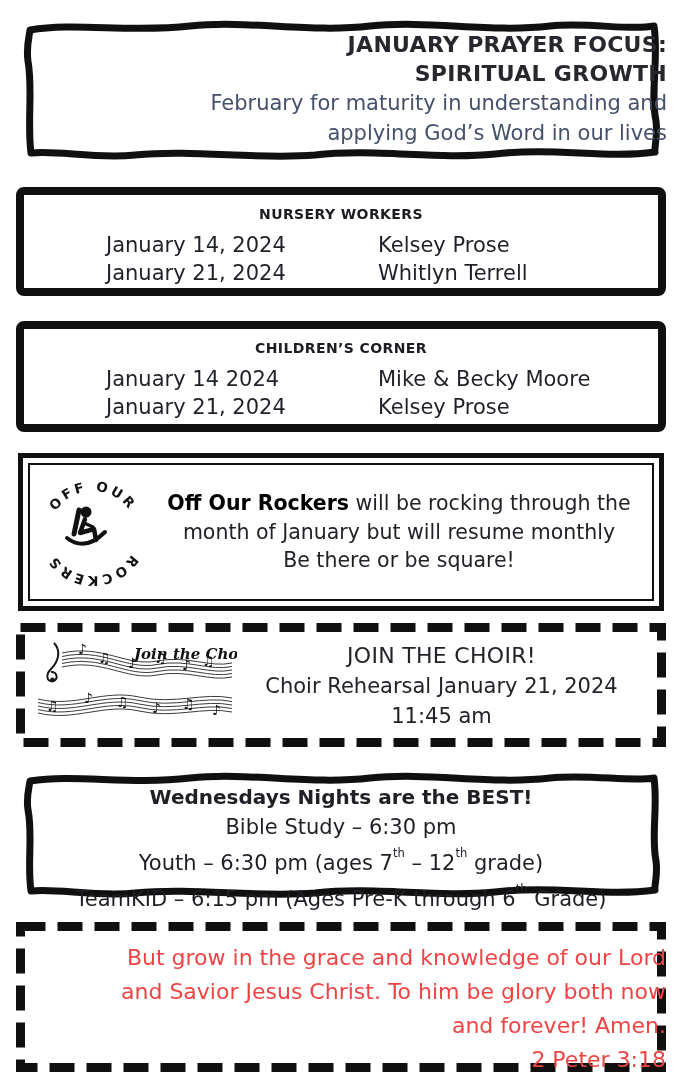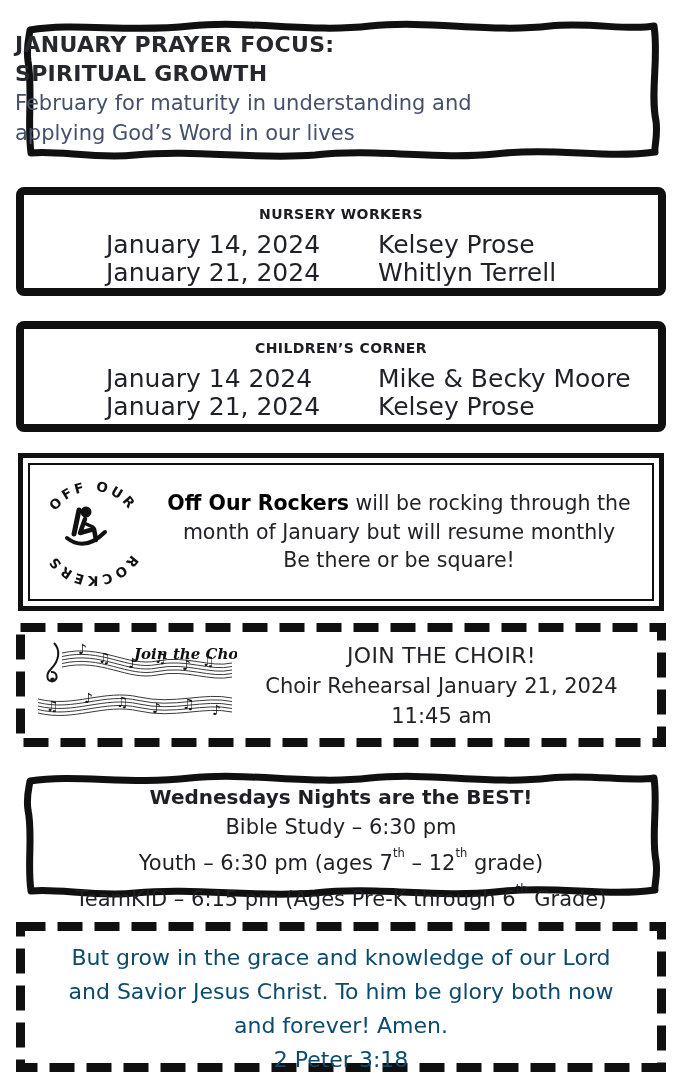--- a/index.html
+++ b/index.html
@@ -14,32 +14,32 @@
   .box { position: absolute; }
   .border-svg {
     position: absolute; inset: 0;
     width: 100%; height: 100%;
     pointer-events: none;
   }
   .content { position: relative; z-index: 1; }
 
   
   .box-prayer { left: 15px; top: 13px; width: 652px; height: 154px; }
-  .box-prayer .content { padding-top: 17px; text-align: left; }
+  .box-prayer .content { padding-top: 17px; text-align: right; }
   .prayer-title { font-size: 22px; font-weight: bold; line-height: 29px; color: #27272e; letter-spacing: 0.3px; }
   .prayer-sub { font-size: 21px; line-height: 30px; color: #45516b; }
   .prayer-sub:first-of-type { margin-top: 4px; }
 
   
   .box-nursery { left: 16px; top: 187px; width: 650px; height: 109px; }
   .box-children { left: 16px; top: 321px; width: 650px; height: 111px; }
   .rota .content { padding-top: 14px; }
   .rota-title { text-align: center; font-size: 14px; font-weight: bold; letter-spacing: 0.4px; line-height: 26px; color: #1c1c22; }
   .rota-rows { margin-top: 4px; padding-left: 90px; }
-  .rota-row { display: grid; grid-template-columns: 272px 1fr; font-size: 25px; line-height: 28px; color: #1f2128; }
+  .rota-row { display: grid; grid-template-columns: 272px 1fr; font-size: 21px; line-height: 28px; color: #1f2128; }
 
   
   .box-rockers { left: 18px; top: 453px; width: 646px; height: 158px; }
   .box-rockers .content { display: flex; align-items: center; height: 100%; }
   .rockers-logo { flex: 0 0 auto; margin-left: 20px; }
   .rockers-text { flex: 1 1 auto; text-align: center; font-size: 20.5px; line-height: 28.5px; color: #222228; padding: 0 18px 0 4px; }
   .rockers-text b { color: #000000; }
 
   
   .box-choir { left: 16px; top: 623px; width: 650px; height: 124px; }
@@ -51,21 +51,21 @@
 
   
   .box-wed { left: 15px; top: 766px; width: 652px; height: 138px; }
   .box-wed .content { padding-top: 16px; text-align: center; color: #1f2026; }
   .wed-title { font-size: 20px; font-weight: bold; line-height: 30px; }
   .wed-line { font-size: 21px; line-height: 31px; }
   sup { font-size: 0.55em; position: relative; top: -0.45em; }
 
   
   .box-verse { left: 16px; top: 922px; width: 650px; height: 150px; }
-  .box-verse .content { padding-top: 19px; text-align: center; color: #0c4a6e; }
+  .box-verse .content { padding-top: 19px; text-align: right; color: #ef4444; }
   .verse-line { font-size: 22px; line-height: 34px; }
 </style>
 </head>
 <body>
 
 <div class="box box-prayer">
   <svg class="border-svg" viewBox="0 0 652 154" preserveAspectRatio="none">
     <path d="M 15 17 C 60 9 115 20 175 13 C 235 7 295 20 355 13 C 415 7 475 20 535 13 C 575 9 615 18 639 13 C 644 45 635 80 641 108 C 643 124 639 134 640 139 C 590 146 540 134 480 141 C 420 147 360 135 300 142 C 240 147 180 136 120 142 C 80 146 42 137 16 140 C 12 110 18 76 13 48 C 11 34 14 25 15 17 Z" fill="none" stroke="#101010" stroke-width="7" stroke-linejoin="round" stroke-linecap="round"></path>
   </svg>
   <div class="content">

